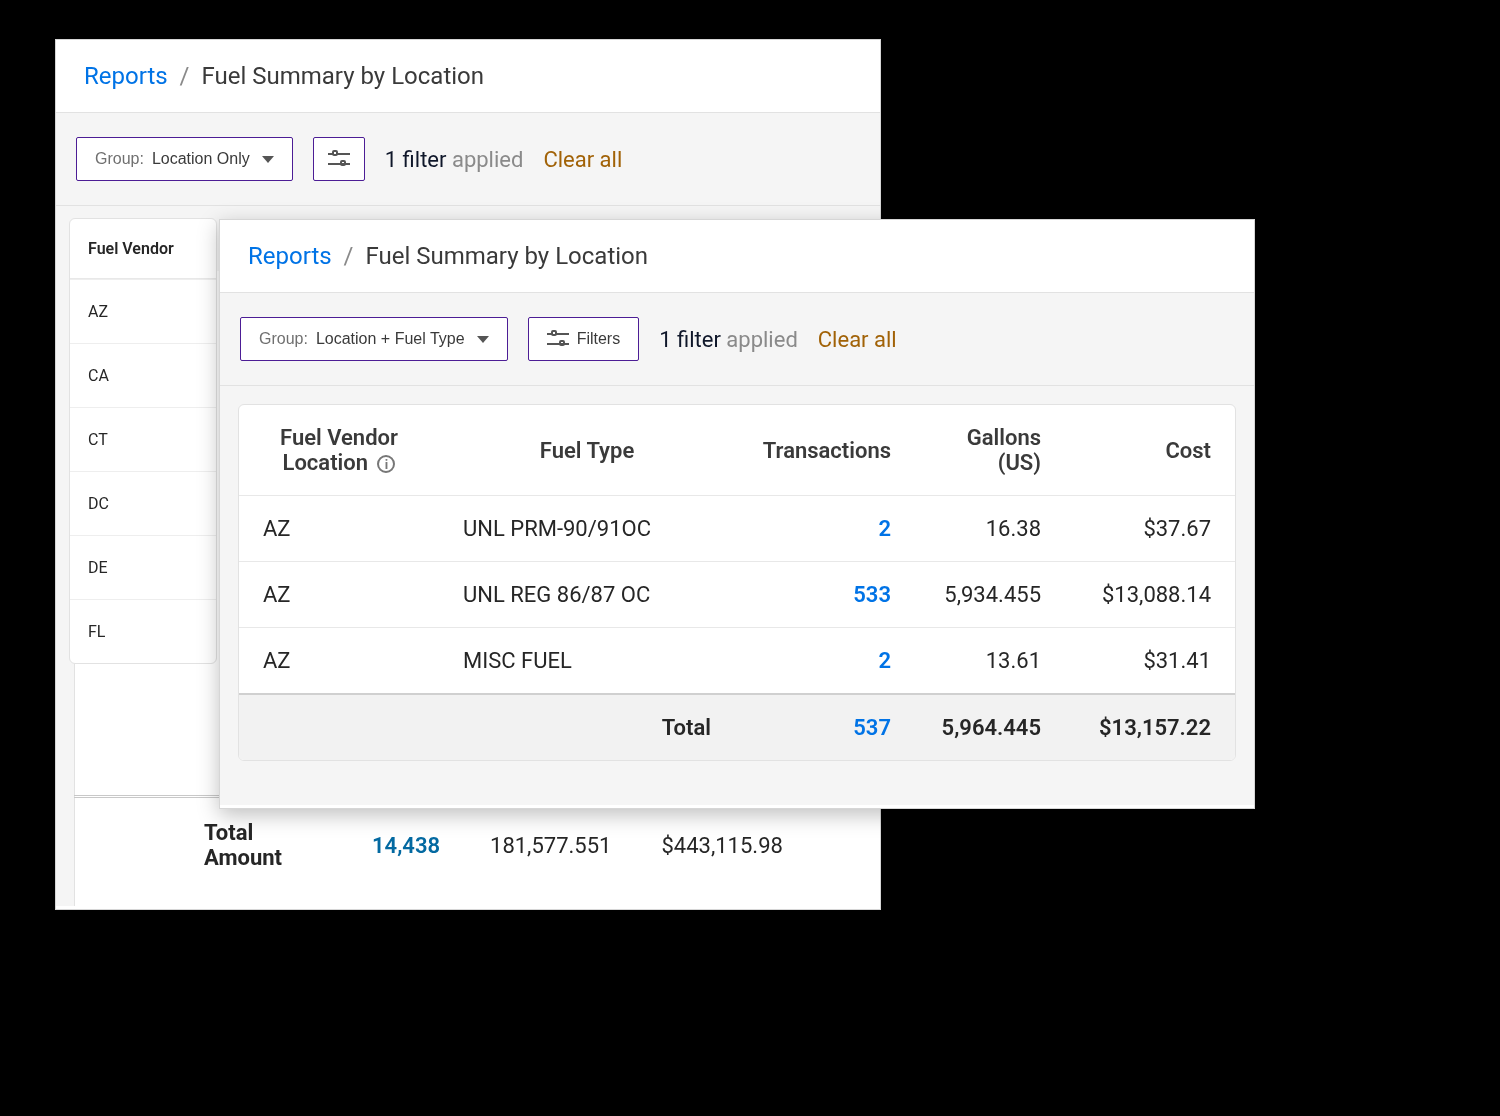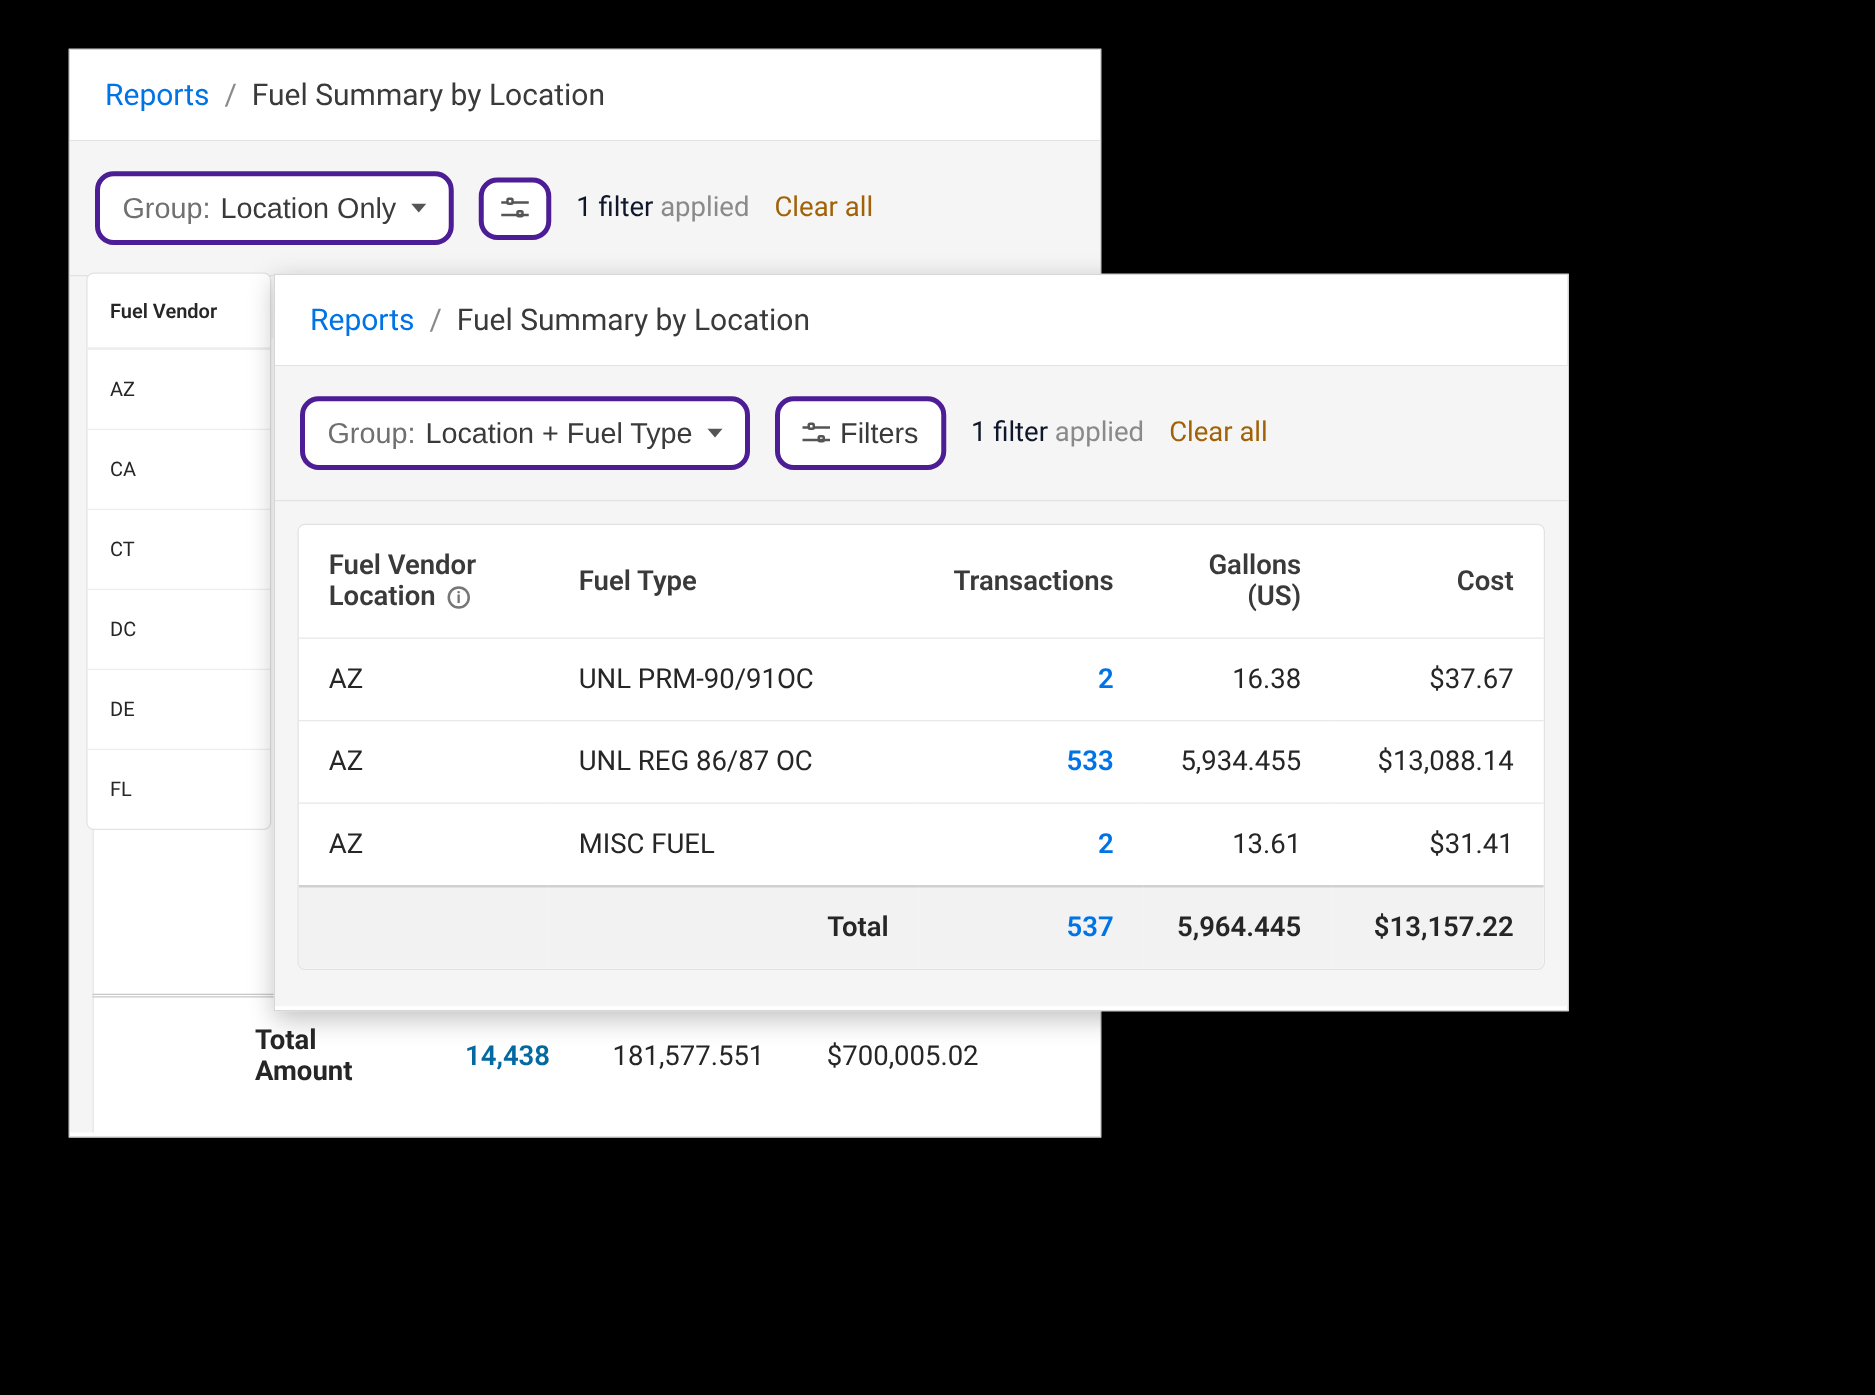--- a/index.html
+++ b/index.html
@@ -38,24 +38,24 @@
     display: flex;
     align-items: center;
     gap: 20px;
     font-size: 22px;
   }
   .btn {
     display: inline-flex;
     align-items: center;
     gap: 8px;
     background: #fff;
-    border: 4px solid #4c1d95;
-    border-radius: 15px;
+    border: 1px solid #4c1d95;
+    border-radius: 2px;
     padding: 12px 18px;
-    font-size: 23px;
+    font-size: 16px;
     cursor: pointer;
     color: #3a3a3a;
   }
   .btn .muted { color: #707070; }
   .caret {
     width: 0; height: 0;
     border-left: 6px solid transparent;
     border-right: 6px solid transparent;
     border-top: 7px solid #555;
     margin-left: 4px;
@@ -77,21 +77,21 @@
   .clear-all { color:#a16207; cursor:pointer; }
   .table-wrap {
     margin: 18px 18px 0 18px;
     border: 1px solid #e2e2e2;
     border-radius: 6px;
     overflow: hidden;
     background:#fff;
   }
   table { width:100%; border-collapse: collapse; font-size:22px; }
   th, td { text-align:left; padding: 20px 24px; }
-  th { font-weight:600; color:#3a3a3a; }
+  th { font-weight:600; color:#3a3a3a;text-align:center; }
   .num { text-align:right; }
   tbody tr { border-top:1px solid #e8e8e8; }
   .link-num { color:#0073e6; font-weight:600; }
   .total-row { background:#f2f2f2; font-weight:600; border-top:2px solid #d0d0d0;}
   .info-icon {
     display:inline-flex; width:18px; height:18px; border:2px solid #777; border-radius:50%;
     align-items:center; justify-content:center; font-size:13px; color:#777; font-weight:700;
     margin-left:4px; vertical-align:middle;
   }
   .footer-total {
@@ -158,21 +158,21 @@
       <div class="itm">CT</div>
       <div class="itm">DC</div>
       <div class="itm">DE</div>
       <div class="itm">FL</div>
     </div>
 
     <div class="footer-total" style="position:absolute; bottom:14px; left:0; right:0;">
       <span class="label">Total Amount</span>
       <span class="t1">14,438</span>
       <span>181,577.551</span>
-      <span>$700,005.02</span>
+      <span>$443,115.98</span>
     </div>
   </div>
 </div>
 
 <div class="panel panel-front">
   <div class="panel-header">
     <a class="crumb-link">Reports</a>
     <span class="crumb-sep">/</span>
     <span class="crumb-current">Fuel Summary by Location</span>
   </div>

